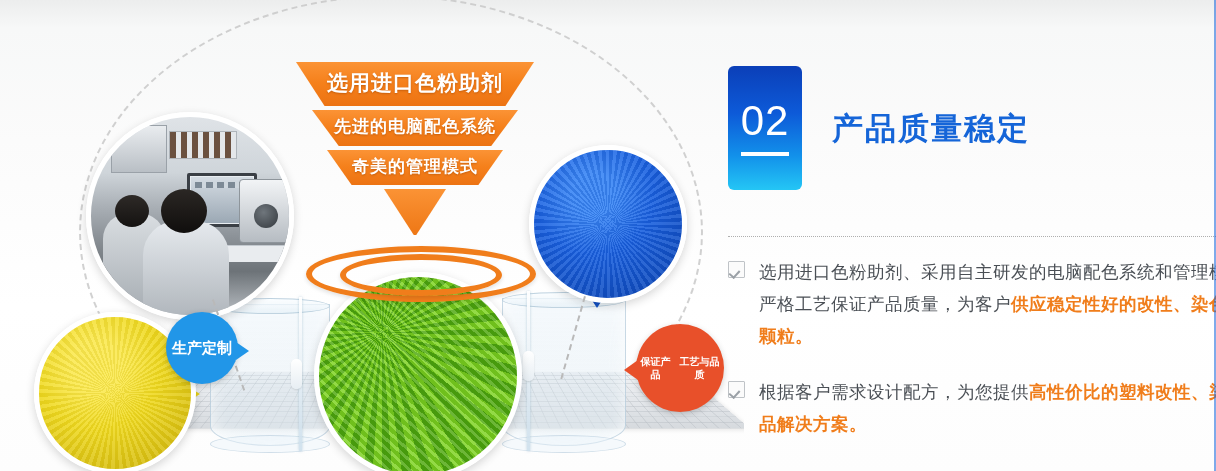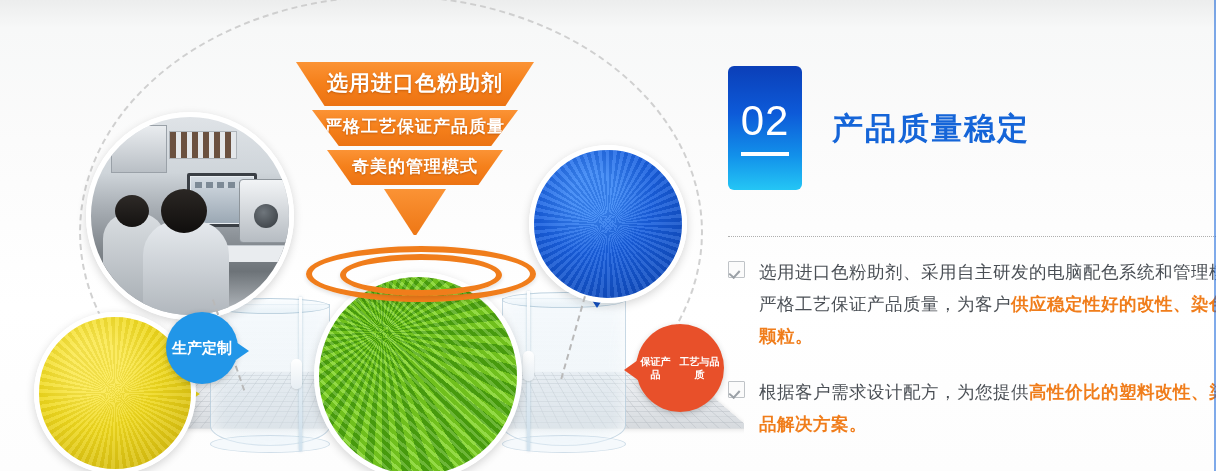--- a/index.html
+++ b/index.html
@@ -215,21 +215,21 @@
     <div class="tail tail-b"></div>
     <div class="bub blue"></div>
 
     <div class="bub green"></div>
 
     <div class="ring outer"></div>
     <div class="ring inner"></div>
 
     <div class="funnel">
       <div class="band b1">选用进口色粉助剂</div>
-      <div class="band b2">严格工艺保证产品质量</div>
+      <div class="band b2">先进的电脑配色系统</div>
       <div class="band b3">奇美的管理模式</div>
       <div class="spout"></div>
     </div>
 
     <div class="dash d1"></div>
     <div class="dash d2"></div>
 
     <div class="callout co-blue">
       <span class="nub"></span>
       <span class="cl">生产</span>

